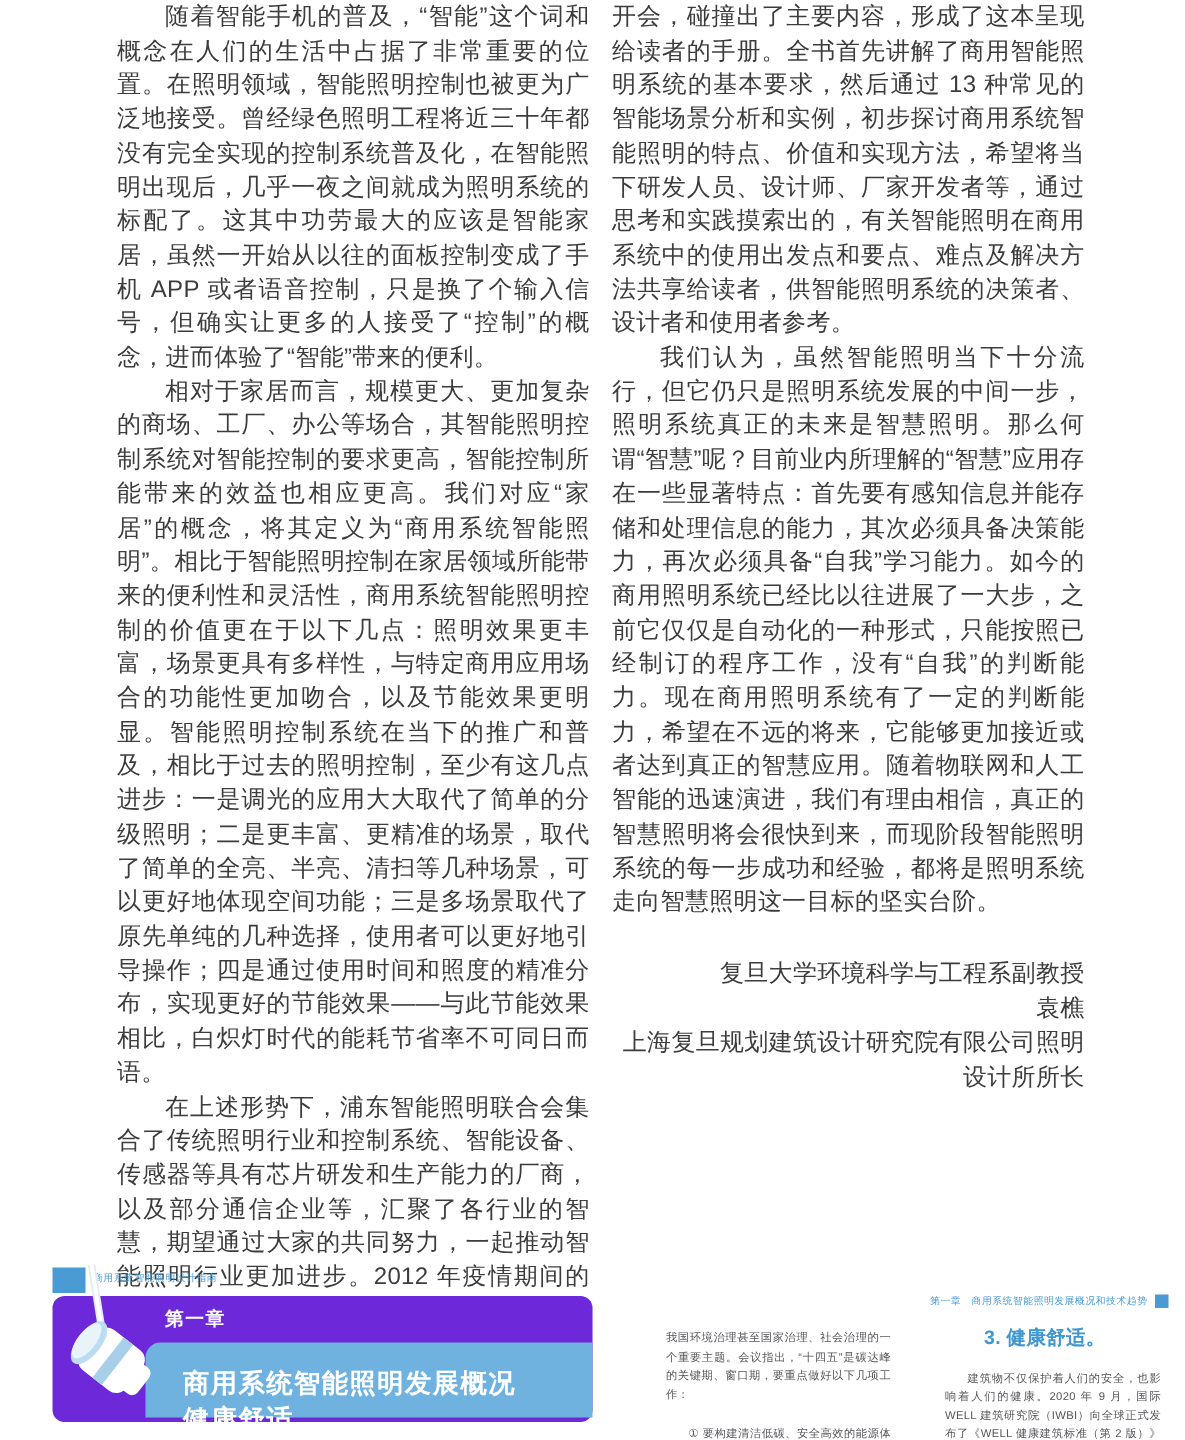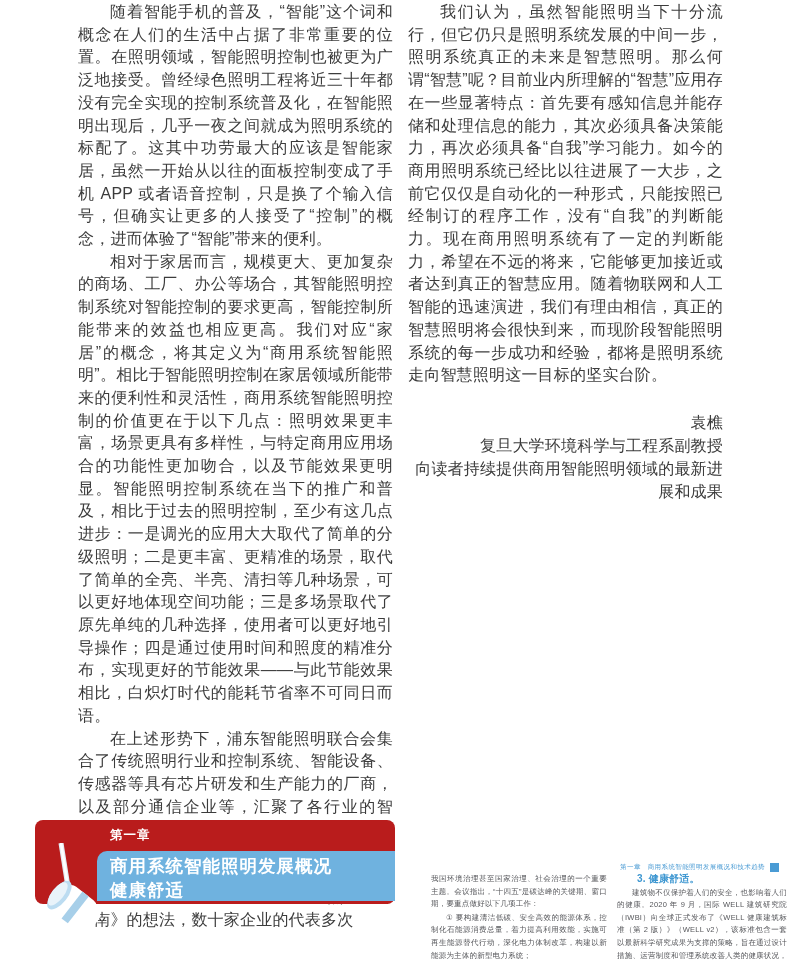--- a/index.html
+++ b/index.html
@@ -24,75 +24,76 @@
   
   .ph-square-left{
     position:absolute;left:35px;top:845px;width:22px;height:17px;
     background:#4a9bd4;
   }
   .ph-text-left{
     position:absolute;left:62px;top:848px;
     font-size:6.5px;letter-spacing:.4px;color:#4a9bd4;
   }
   .banner{
-    position:absolute;left:35px;top:820px;width:360px;height:84px;
-    background:#b91c1c;border-radius:8px;z-index:1;
+    position:absolute;left:35px;top:864px;width:360px;height:84px;
+    background:#6d28d9;border-radius:8px;z-index:1;
   }
   .banner-inner{
     position:absolute;left:62px;top:31px;right:0;bottom:3px;
     background:#6fb2df;border-radius:10px 0 0 0;
   }
   .chapter-label{
     position:absolute;left:75px;top:7px;
     font-size:12.5px;font-weight:bold;color:#ffffff;letter-spacing:1px;
   }
   .chapter-title{
-    margin:0;padding:4px 6px 0 13px;
+    margin:12px;padding:4px 6px 0 13px;
     font-size:17.5px;font-weight:bold;color:#ffffff;
     line-height:23.5px;letter-spacing:1px;
   }
   .lamp-svg{position:absolute;left:40px;top:843px;width:80px;height:100px;z-index:3;}
 
   .ph-right{
     position:absolute;top:863px;right:11px;
     display:flex;align-items:center;gap:5px;
   }
   .ph-text-right{font-size:6.5px;letter-spacing:.4px;color:#4a9bd4;}
   .ph-square-right{width:9px;height:9px;background:#4a9bd4;}
 
   .mini-col{
     position:absolute;top:872px;
     font-size:7.5px;line-height:12.6px;color:#56575b;
     text-align:justify;letter-spacing:.2px;
   }
   #mini-col-a{left:430px;width:178px;}
   #mini-col-b{left:616px;width:172px;}
-  .mini-col p{margin:1px;text-indent:2em;}
+  .mini-col p{margin:14px;text-indent:2em;}
   .mini-col p.no-indent{text-indent:0;}
   .mini-heading{
-    margin:0;font-size:10px;font-weight:bold;color:#3e97d1;line-height:12.6px;
+    margin:0;font-size:13px;font-weight:bold;color:#3e97d1;line-height:12.6px;
   }
 </style>
 </head>
 <body>
 
 <div class="col" id="col-left">
     <p>随着智能手机的普及，“智能”这个词和概念在人们的生活中占据了非常重要的位置。在照明领域，智能照明控制也被更为广泛地接受。曾经绿色照明工程将近三十年都没有完全实现的控制系统普及化，在智能照明出现后，几乎一夜之间就成为照明系统的标配了。这其中功劳最大的应该是智能家居，虽然一开始从以往的面板控制变成了手机 APP 或者语音控制，只是换了个输入信号，但确实让更多的人接受了“控制”的概念，进而体验了“智能”带来的便利。</p>
     <p>相对于家居而言，规模更大、更加复杂的商场、工厂、办公等场合，其智能照明控制系统对智能控制的要求更高，智能控制所能带来的效益也相应更高。我们对应“家居”的概念，将其定义为“商用系统智能照明”。相比于智能照明控制在家居领域所能带来的便利性和灵活性，商用系统智能照明控制的价值更在于以下几点：照明效果更丰富，场景更具有多样性，与特定商用应用场合的功能性更加吻合，以及节能效果更明显。智能照明控制系统在当下的推广和普及，相比于过去的照明控制，至少有这几点进步：一是调光的应用大大取代了简单的分级照明；二是更丰富、更精准的场景，取代了简单的全亮、半亮、清扫等几种场景，可以更好地体现空间功能；三是多场景取代了原先单纯的几种选择，使用者可以更好地引导操作；四是通过使用时间和照度的精准分布，实现更好的节能效果——与此节能效果相比，白炽灯时代的能耗节省率不可同日而语。</p>
     <p>在上述形势下，浦东智能照明联合会集合了传统照明行业和控制系统、智能设备、传感器等具有芯片研发和生产能力的厂商，以及部分通信企业等，汇聚了各行业的智慧，期望通过大家的共同努力，一起推动智能照明行业更加进步。2012 年疫情期间的线上线下会议，催生了在智能家居白皮书的基础上，编著一本《商用系统智能照明设计指南》的想法，数十家企业的代表多次</p>
   </div>
 
 <div class="col" id="col-right">
   <div>
+      <p class="no-indent">开会，碰撞出了主要内容，形成了这本呈现给读者的手册。全书首先讲解了商用智能照明系统的基本要求，然后通过 13 种常见的智能场景分析和实例，初步探讨商用系统智能照明的特点、价值和实现方法，希望将当下研发人员、设计师、厂家开发者等，通过思考和实践摸索出的，有关智能照明在商用系统中的使用出发点和要点、难点及解决方法共享给读者，供智能照明系统的决策者、设计者和使用者参考。</p>
       <p>我们认为，虽然智能照明当下十分流行，但它仍只是照明系统发展的中间一步，照明系统真正的未来是智慧照明。那么何谓“智慧”呢？目前业内所理解的“智慧”应用存在一些显著特点：首先要有感知信息并能存储和处理信息的能力，其次必须具备决策能力，再次必须具备“自我”学习能力。如今的商用照明系统已经比以往进展了一大步，之前它仅仅是自动化的一种形式，只能按照已经制订的程序工作，没有“自我”的判断能力。现在商用照明系统有了一定的判断能力，希望在不远的将来，它能够更加接近或者达到真正的智慧应用。随着物联网和人工智能的迅速演进，我们有理由相信，真正的智慧照明将会很快到来，而现阶段智能照明系统的每一步成功和经验，都将是照明系统走向智慧照明这一目标的坚实台阶。</p>
     </div>
   <div class="signature">
+    <span>复旦大学环境科学与工程系副教授</span>
     <span>袁樵</span>
-    <span>复旦大学环境科学与工程系副教授</span>
-    <span>向读者持续提供商用智能照明领域的最新进展和成果</span>
+    <span>上海复旦规划建筑设计研究院有限公司照明设计所所长</span>
   </div>
 </div>
 
 <div class="ph-square-left"></div>
 <div class="ph-text-left">商用系统智能照明设计指南</div>
 
 <div class="banner">
   <span class="chapter-label">第一章</span>
   <div class="banner-inner">
     <h1 class="chapter-title">

